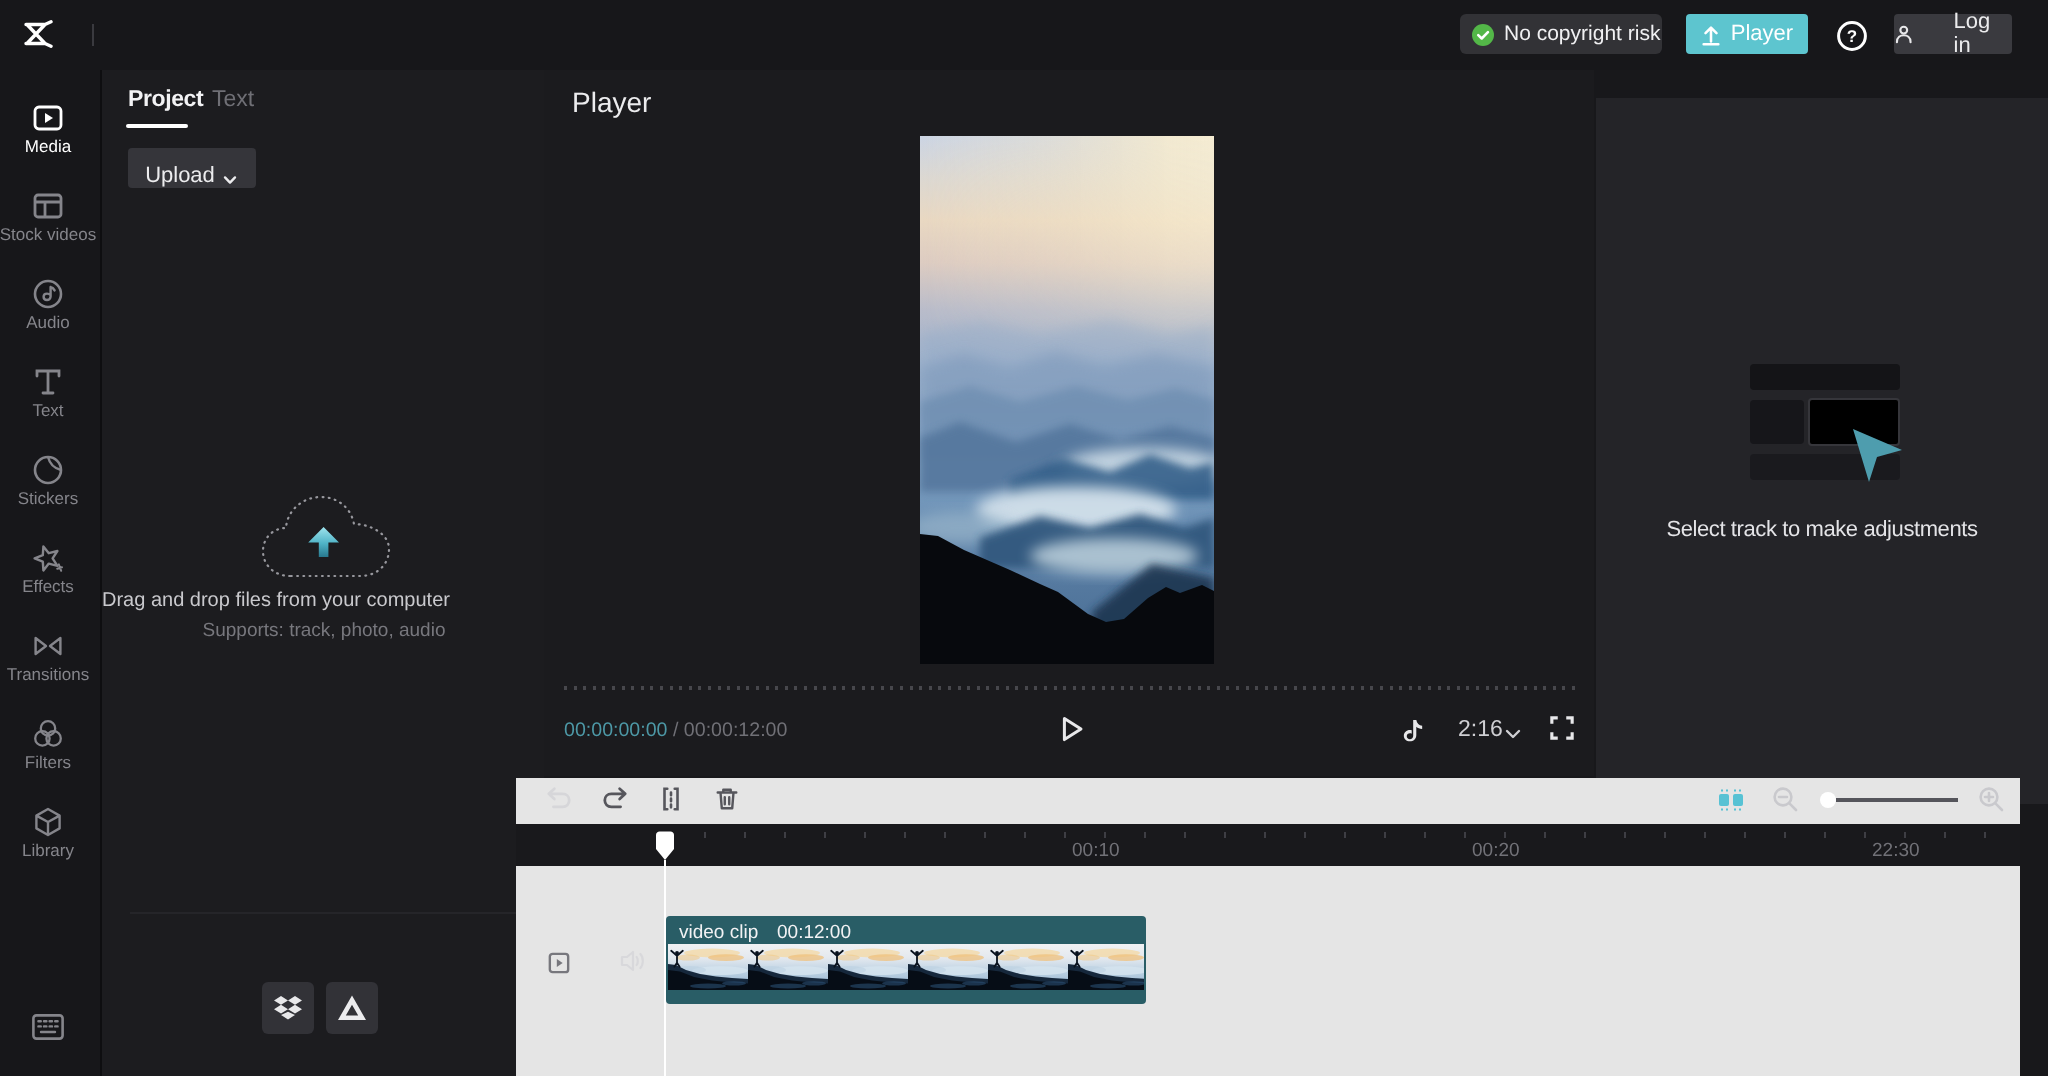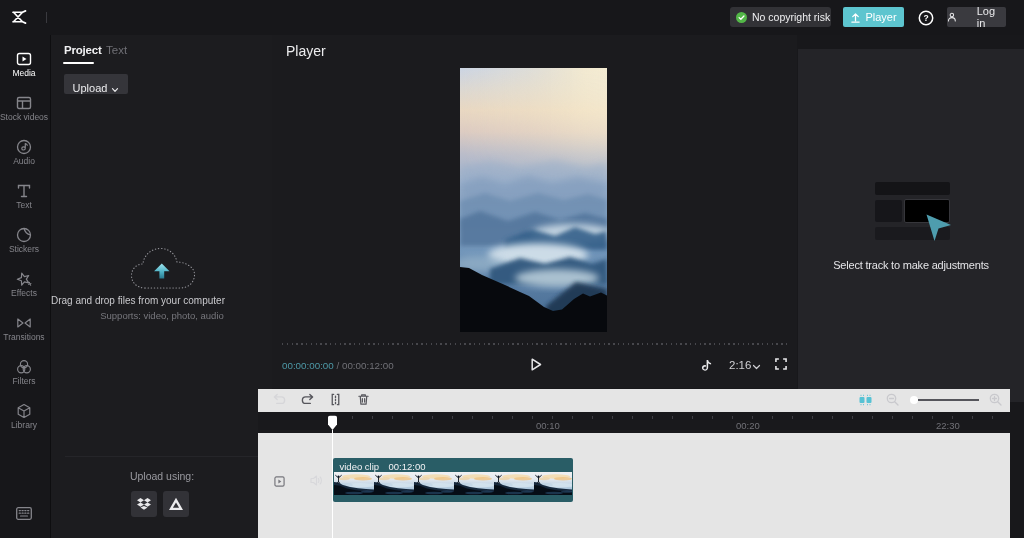--- a/index.html
+++ b/index.html
@@ -104,24 +104,23 @@
     <defs>
           <linearGradient id="uar" x1="0" y1="0" x2="0" y2="1">
             <stop offset="0" stop-color="#9fe4ee"></stop>
             <stop offset="0.55" stop-color="#4fb3c6"></stop>
             <stop offset="1" stop-color="#28788e"></stop>
           </linearGradient>
         </defs>
     <path d="M32.8,19.5 L40.5,27.2 L35.2,27.2 L35.2,34.5 L30.4,34.5 L30.4,27.2 L25.1,27.2 Z" fill="url(#uar)"></path>
   </svg>
   <div class="abs" style="left:0;width:222px;top:259.5px;text-align:left;color:#c9c9cd;font-size:10px">Drag and drop files from your computer</div>
-  <div class="abs" style="left:0;width:222px;top:275px;text-align:center;color:#77777d;font-size:9.5px">Supports: video, photo, audio</div>
+  <div class="abs" style="left:0;width:222px;top:275px;text-align:center;color:#77777d;font-size:9.5px">Supports: track, photo, audio</div>
 
   <div class="abs" style="left:14px;top:421px;width:196px;height:1px;background:#252529"></div>
-  <div class="abs" style="left:0;width:222px;top:435px;text-align:center;color:#9a9aa0;font-size:10.5px">Upload using:</div>
   <div class="abs" style="left:80px;top:456px;width:26px;height:26px;background:#323237;border-radius:3px">
     <svg style="position:absolute;left:6px;top:6px" width="14" height="14" viewBox="0 0 14 12">
           <path d="M3.5,0 L7,2.2 L3.5,4.4 L0,2.2 Z M10.5,0 L14,2.2 L10.5,4.4 L7,2.2 Z M3.5,4.4 L7,6.6 L3.5,8.8 L0,6.6 Z M10.5,4.4 L14,6.6 L10.5,8.8 L7,6.6 Z M3.5,9.5 L7,11.7 L10.5,9.5 L7,7.9 Z" fill="#e8e8ea"></path>
         </svg>
   </div>
   <div class="abs" style="left:112px;top:456px;width:26px;height:26px;background:#323237;border-radius:3px">
     <svg style="position:absolute;left:6px;top:6px" width="14" height="14" viewBox="0 0 14 14">
           <path d="M7,0.8 L14,13 H0 Z M7,5.4 L10.1,10.8 H3.9 Z" fill="#ececee" fill-rule="evenodd"></path>
         </svg>
   </div>

